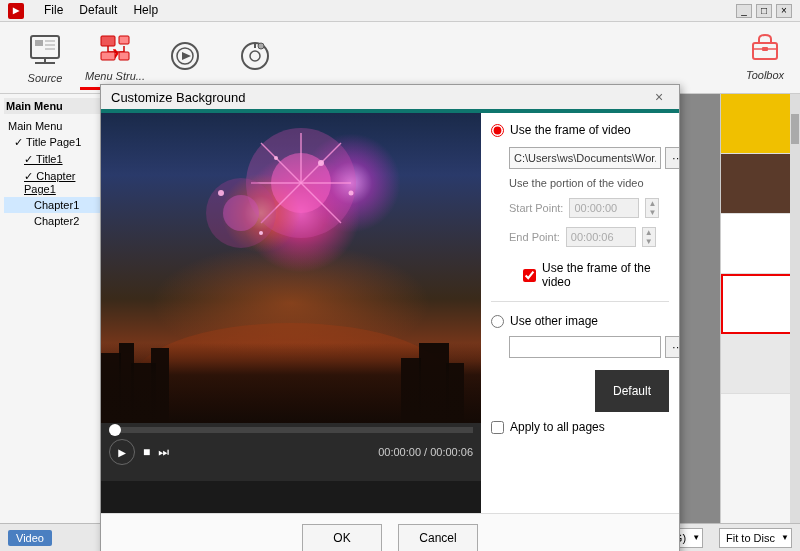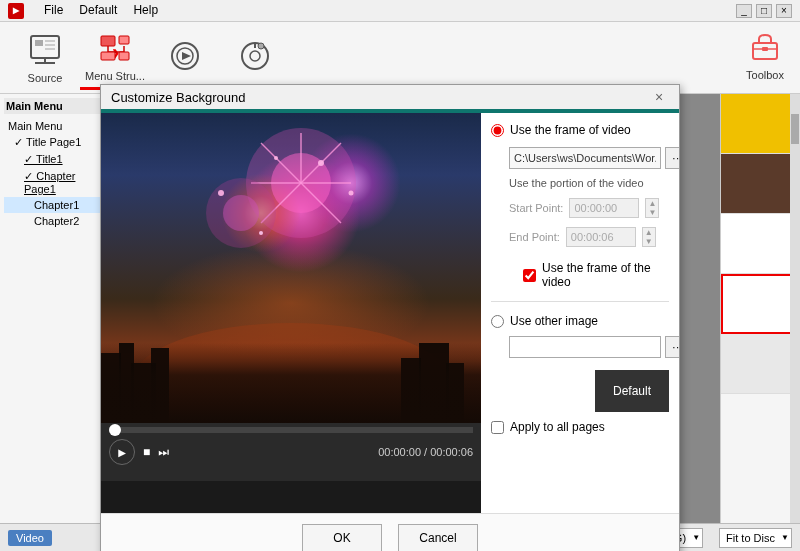--- a/index.html
+++ b/index.html
@@ -36,20 +36,21 @@
       align-items: center;
       justify-content: center;
       width: 70px;
       height: 65px;
       cursor: pointer;
       border: none;
       background: transparent;
       font-size: 11px;
       color: #333;
       position: relative;
+      font-style: italic;
     }
     .toolbar-btn.active { border-bottom: 3px solid #e00; }
     .toolbar-icon { width: 36px; height: 36px; display: flex; align-items: center; justify-content: center; margin-bottom: 4px; }
     .toolbar-spacer { flex: 1; }
     .arrow-indicator {
       position: absolute;
       left: 112px;
       top: 18px;
       color: #e00;
       font-size: 22px;

